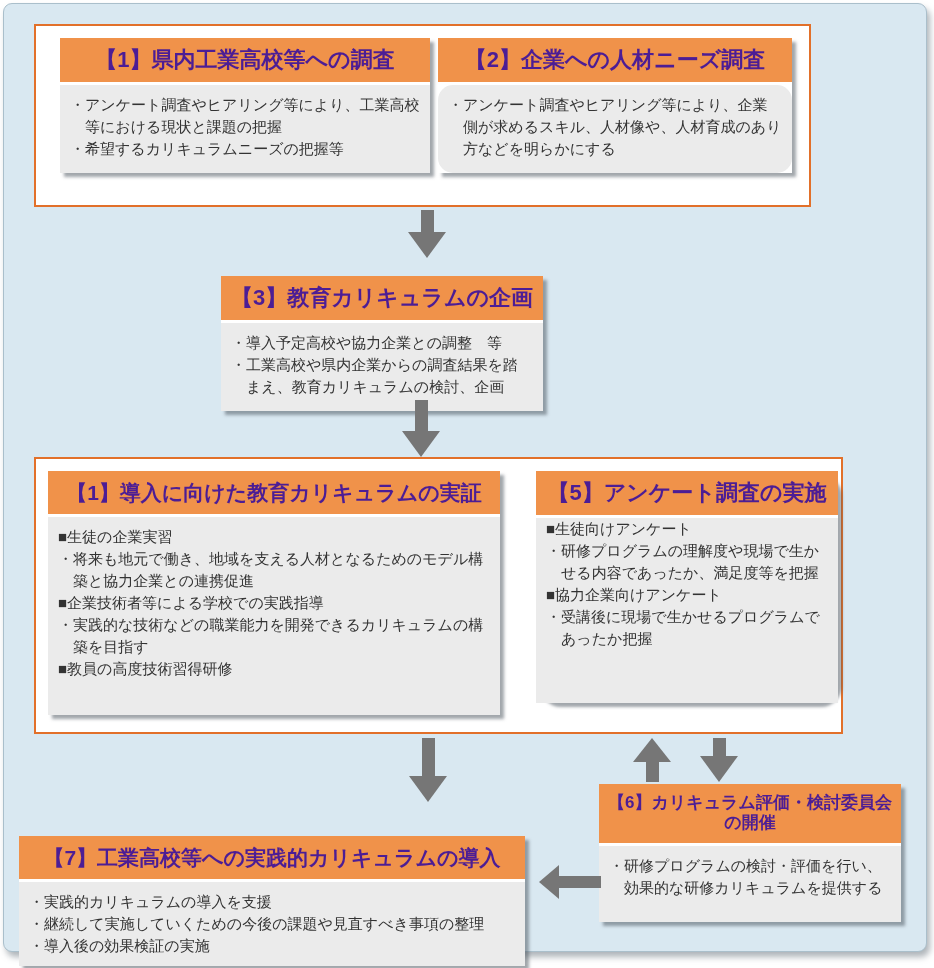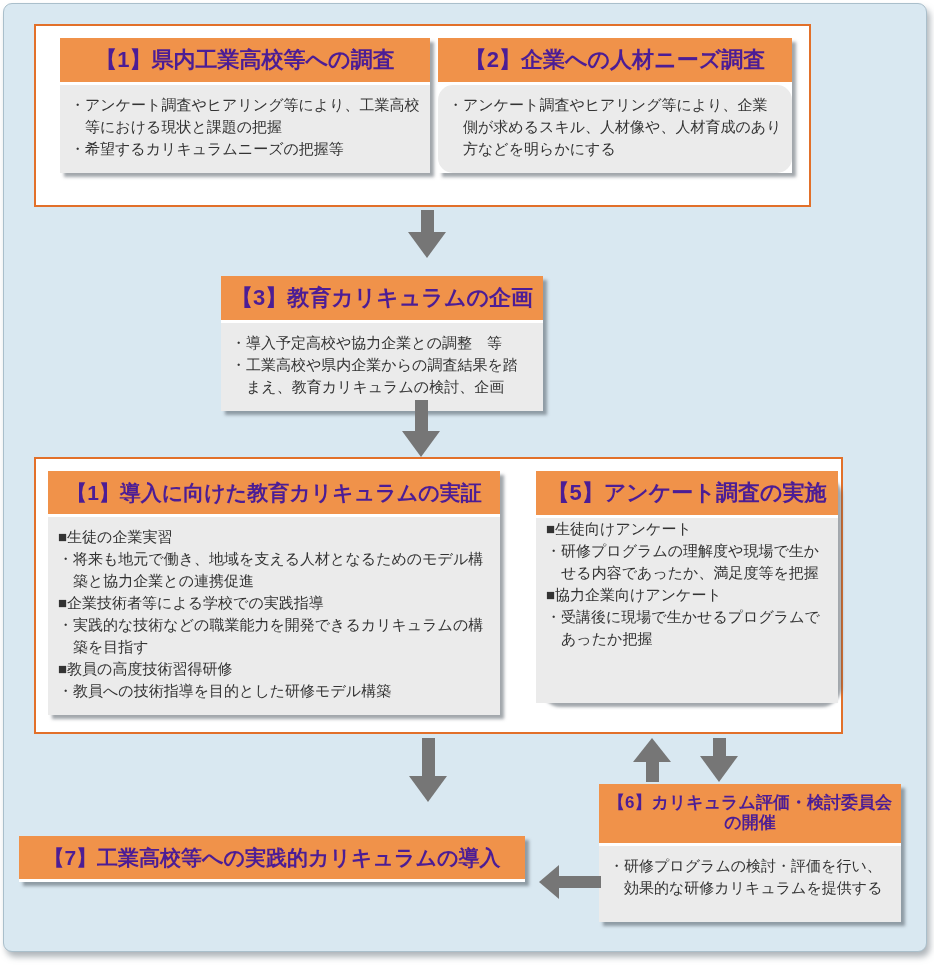--- a/index.html
+++ b/index.html
@@ -75,21 +75,20 @@
   <div class="group" style="left:30px; top:453px; width:805px; height:273px;"></div>
 
   <div class="fbox" style="left:44px; top:467px; width:452px;">
     <div class="fbox-header fs21">【1】導入に向けた教育カリキュラムの実証</div>
     <div class="fbox-body" style="min-height:180px;">
         <div class="item">■生徒の企業実習</div>
         <div class="item">・将来も地元で働き、地域を支える人材となるためのモデル構築と協力企業との連携促進</div>
         <div class="item">■企業技術者等による学校での実践指導</div>
         <div class="item">・実践的な技術などの職業能力を開発できるカリキュラムの構築を目指す</div>
         <div class="item">■教員の高度技術習得研修</div>
-        <div class="item">・教員への技術指導を目的とした研修モデル構築</div>
       </div>
   </div>
 
   <div class="fbox" style="left:532px; top:467px; width:302px;border-radius:21px;">
     <div class="fbox-header fs22">【5】アンケート調査の実施</div>
     <div class="fbox-body" style="min-height:176px; padding-top:0;">
         <div class="item">■生徒向けアンケート</div>
         <div class="item">・研修プログラムの理解度や現場で生かせる内容であったか、満足度等を把握</div>
         <div class="item">■協力企業向けアンケート</div>
         <div class="item">・受講後に現場で生かせるプログラムであったか把握</div>
@@ -113,20 +112,25 @@
 
   <div class="fbox" style="left:595px; top:780px; width:302px;">
     <div class="fbox-header fs19">【6】カリキュラム評価・検討委員会の開催</div>
     <div class="fbox-body" style="min-height:58px;">
         <div class="item">・研修プログラムの検討・評価を行い、効果的な研修カリキュラムを提供する</div>
       </div>
   </div>
 
   <div class="fbox" style="left:15px; top:832px; width:506px;">
     <div class="fbox-header fs21">【7】工業高校等への実践的カリキュラムの導入</div>
+    <div class="fbox-body" style="min-height:58px;">
+        <div class="item">・実践的カリキュラムの導入を支援</div>
+        <div class="item">・継続して実施していくための今後の課題や見直すべき事項の整理</div>
+        <div class="item">・導入後の効果検証の実施</div>
+      </div>
   </div>
 
   <div class="arrow-h" style="left:535px; top:861px; width:62px; height:34px;">
     <div class="head-left"></div>
     <div class="shaft-h"></div>
   </div>
 
 </div>
 
 </body></html>

